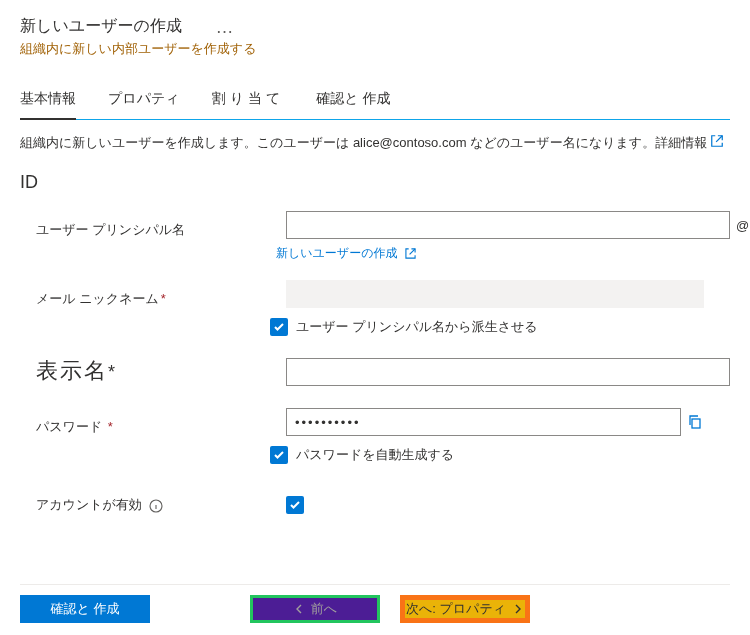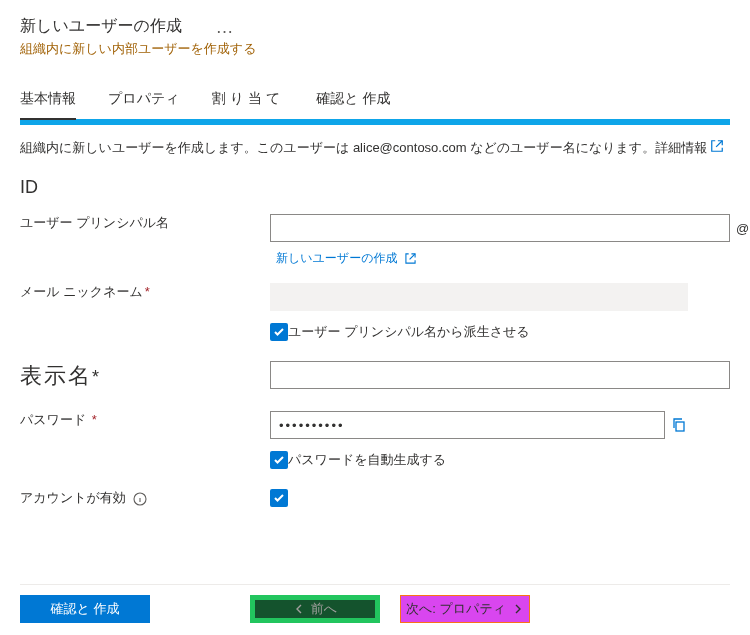--- a/index.html
+++ b/index.html
@@ -29,21 +29,21 @@
     vertical-align: middle;
   }
   .header-subtitle {
     color: #a16207;
     font-size: 13px;
     margin-top: 2px;
     margin-bottom: 24px;
   }
   .tabs {
     display: flex;
-    border-bottom: 6px solid #0ea5e9;
+    border-bottom: 1px solid #0ea5e9;
     margin-bottom: 14px;
   }
   .tab {
     padding: 8px 0 10px 0;
     margin-right: 32px;
     color: #323130;
     cursor: pointer;
     font-size: 14px;
     white-space: nowrap;
   }
@@ -67,23 +67,24 @@
     height: 14px;
   }
   .section-title {
     font-size: 18px;
     font-weight: 400;
     margin: 6px 0 16px 0;
   }
   .section-title.wide { letter-spacing: 2px; }
   .row {
     display: flex;
-    align-items: flex-start;
+    align-items: flex-end;
     margin-bottom: 10px;
     min-height: 30px;
+    margin-left: 16px;
   }
   .label-col {
     width: 250px;
     flex-shrink: 0;
     color: #323130;
     font-size: 13px;
   }
   .label-col .req { color: #a4262c; margin-left: 2px; }
   .field-col {
     flex: 1;
@@ -114,20 +115,21 @@
   }
   .ext-icon { width: 11px; height: 11px; margin-left: 4px; vertical-align: middle; }
   .readonly-box {
     background: #f3f2f1;
     height: 28px;
     width: 418px;
     border: none;
   }
   .check-row {
     display: flex;
+    gap: 8px;
     margin-left: 250px;
     margin-bottom: 20px;
   }
   .azcheck {
     width: 18px; height: 18px;
     background: #0078d4;
     display: inline-flex;
     align-items: center;
     justify-content: center;
     border-radius: 2px;
@@ -157,27 +159,27 @@
     font-size: 13px;
     cursor: pointer;
     gap: 6px;
   }
   .btn-primary {
     background: #0078d4;
     color: #fff;
     border: none;
   }
   .btn-secondary {
-    background: #d946ef;
-    border: 1px solid #f97316;
+    background: #eab308;
+    border: 5px solid #f97316;
     color: #323130;
   }
   .btn-disabled {
-    background: #14532d;
-    border: 5px solid #22c55e;
+    background: #4c1d95;
+    border: 3px solid #22c55e;
     color: #a19f9d;
     cursor: default;
   }
   .btn .arr { width:12px; height:12px; }
 </style>
 </head>
 <body>
 
 <div>
   <span class="header-title">新しいユーザーの作成</span>

